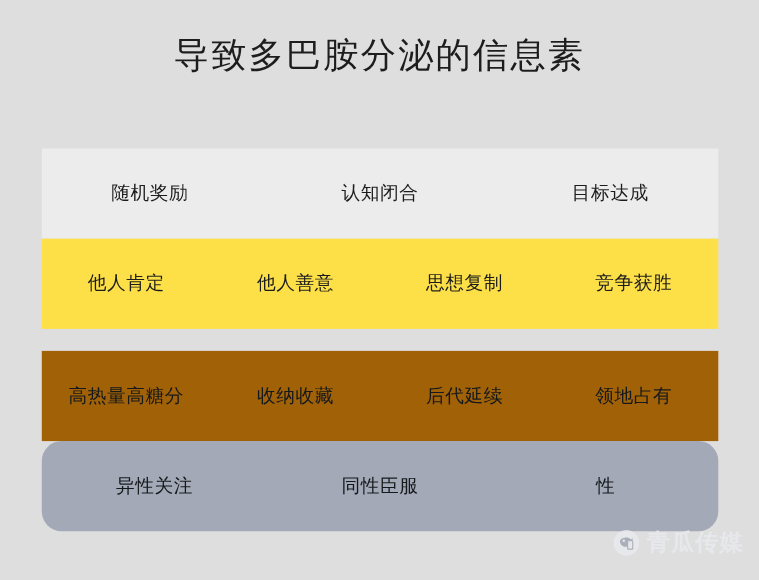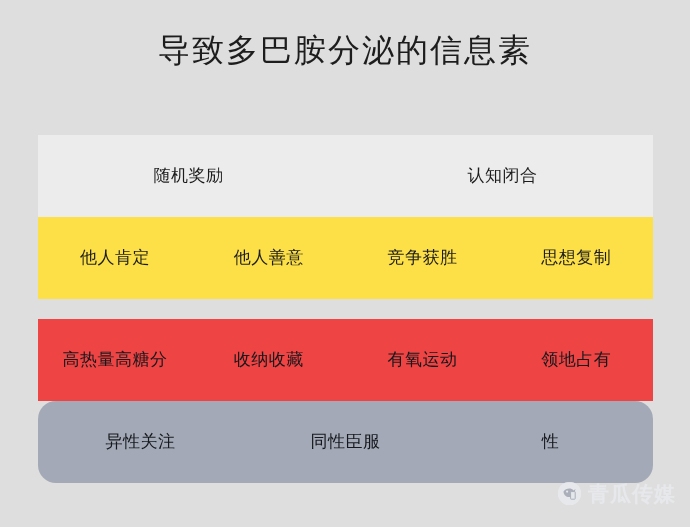--- a/index.html
+++ b/index.html
@@ -42,21 +42,21 @@
     flex-direction: column;
   }
   .matrix-row {
     flex: 1 1 0;
     display: flex;
     flex-direction: row;
     align-items: center;
   }
   .matrix-row.row-0 { background: #ececec; gap: 13px; }
   .matrix-row.row-1 { background: #fde047; }
-  .matrix-row.row-2 { background: #ef4444; margin-top: 20px; }
+  .matrix-row.row-2 { background: #a16207; margin-top: 20px; }
   .matrix-row.row-3 { background: #a3a9b6; border-radius: 18px; }
   .matrix-cell {
     flex: 1 1 0;
     text-align: center;
     font-size: 17px;
     line-height: 24px;
     color: #1c1c1c;
     letter-spacing: 0.5px;
     white-space: nowrap;
     font-family: "Liberation Sans", "DejaVu Sans", sans-serif;
@@ -100,33 +100,34 @@
 
 <div class="page">
 
   <div class="page-title">导致多巴胺分泌的信息素</div>
 
   <div class="matrix">
 
     <div class="matrix-row row-0">
       <div class="matrix-cell">随机奖励</div>
       <div class="matrix-cell">认知闭合</div>
+      <div class="matrix-cell">目标达成</div>
     </div>
 
     <div class="matrix-row row-1">
       <div class="matrix-cell">他人肯定</div>
       <div class="matrix-cell">他人善意</div>
+      <div class="matrix-cell">思想复制</div>
       <div class="matrix-cell">竞争获胜</div>
-      <div class="matrix-cell">思想复制</div>
     </div>
 
     <div class="matrix-row row-2">
       <div class="matrix-cell">高热量高糖分</div>
       <div class="matrix-cell">收纳收藏</div>
-      <div class="matrix-cell">有氧运动</div>
+      <div class="matrix-cell">后代延续</div>
       <div class="matrix-cell">领地占有</div>
     </div>
 
     <div class="matrix-row row-3">
       <div class="matrix-cell">异性关注</div>
       <div class="matrix-cell">同性臣服</div>
       <div class="matrix-cell">性</div>
     </div>
 
   </div>

